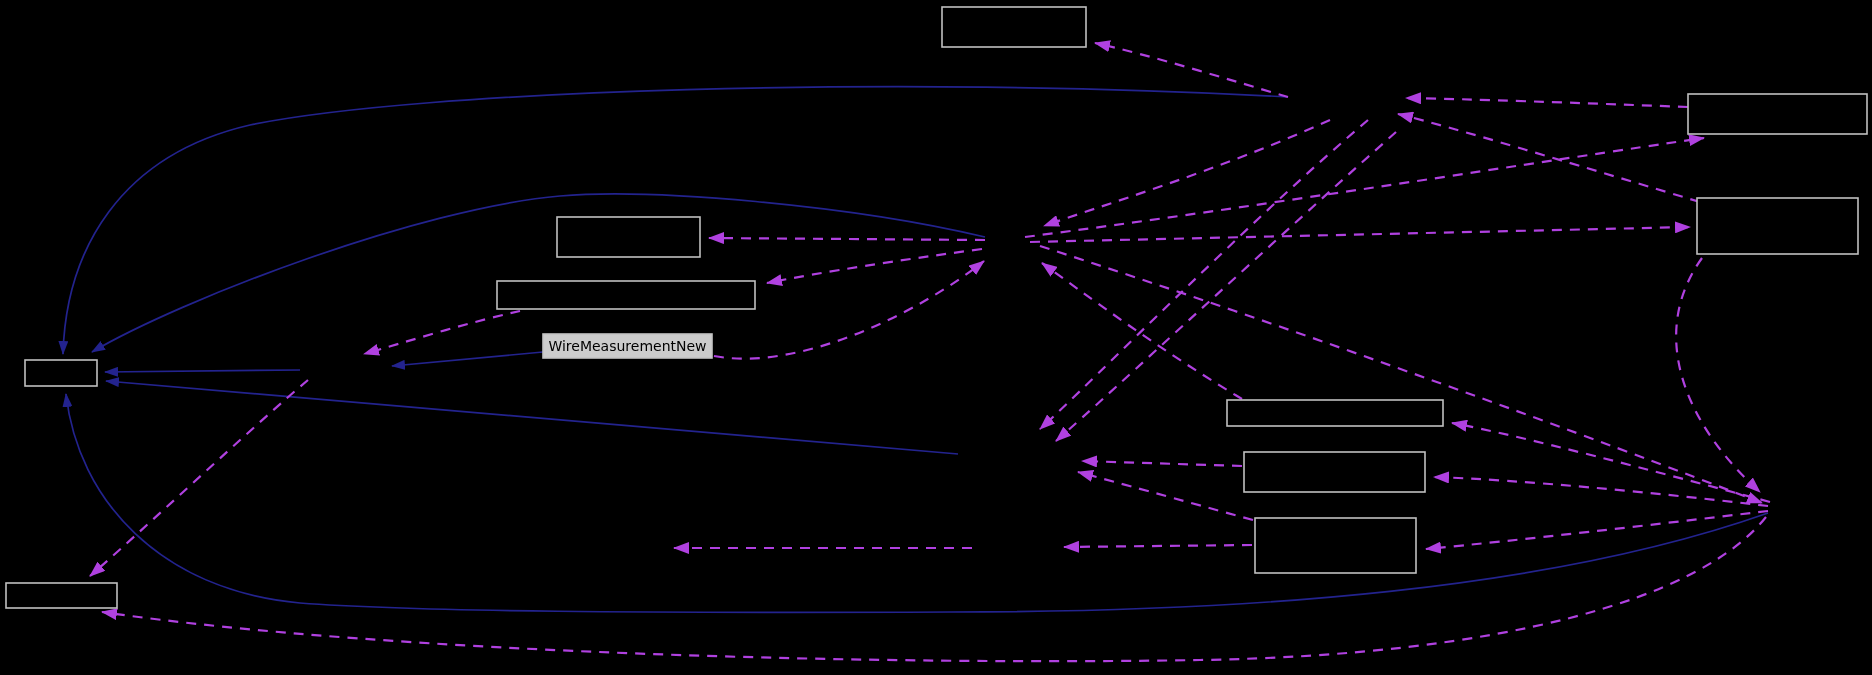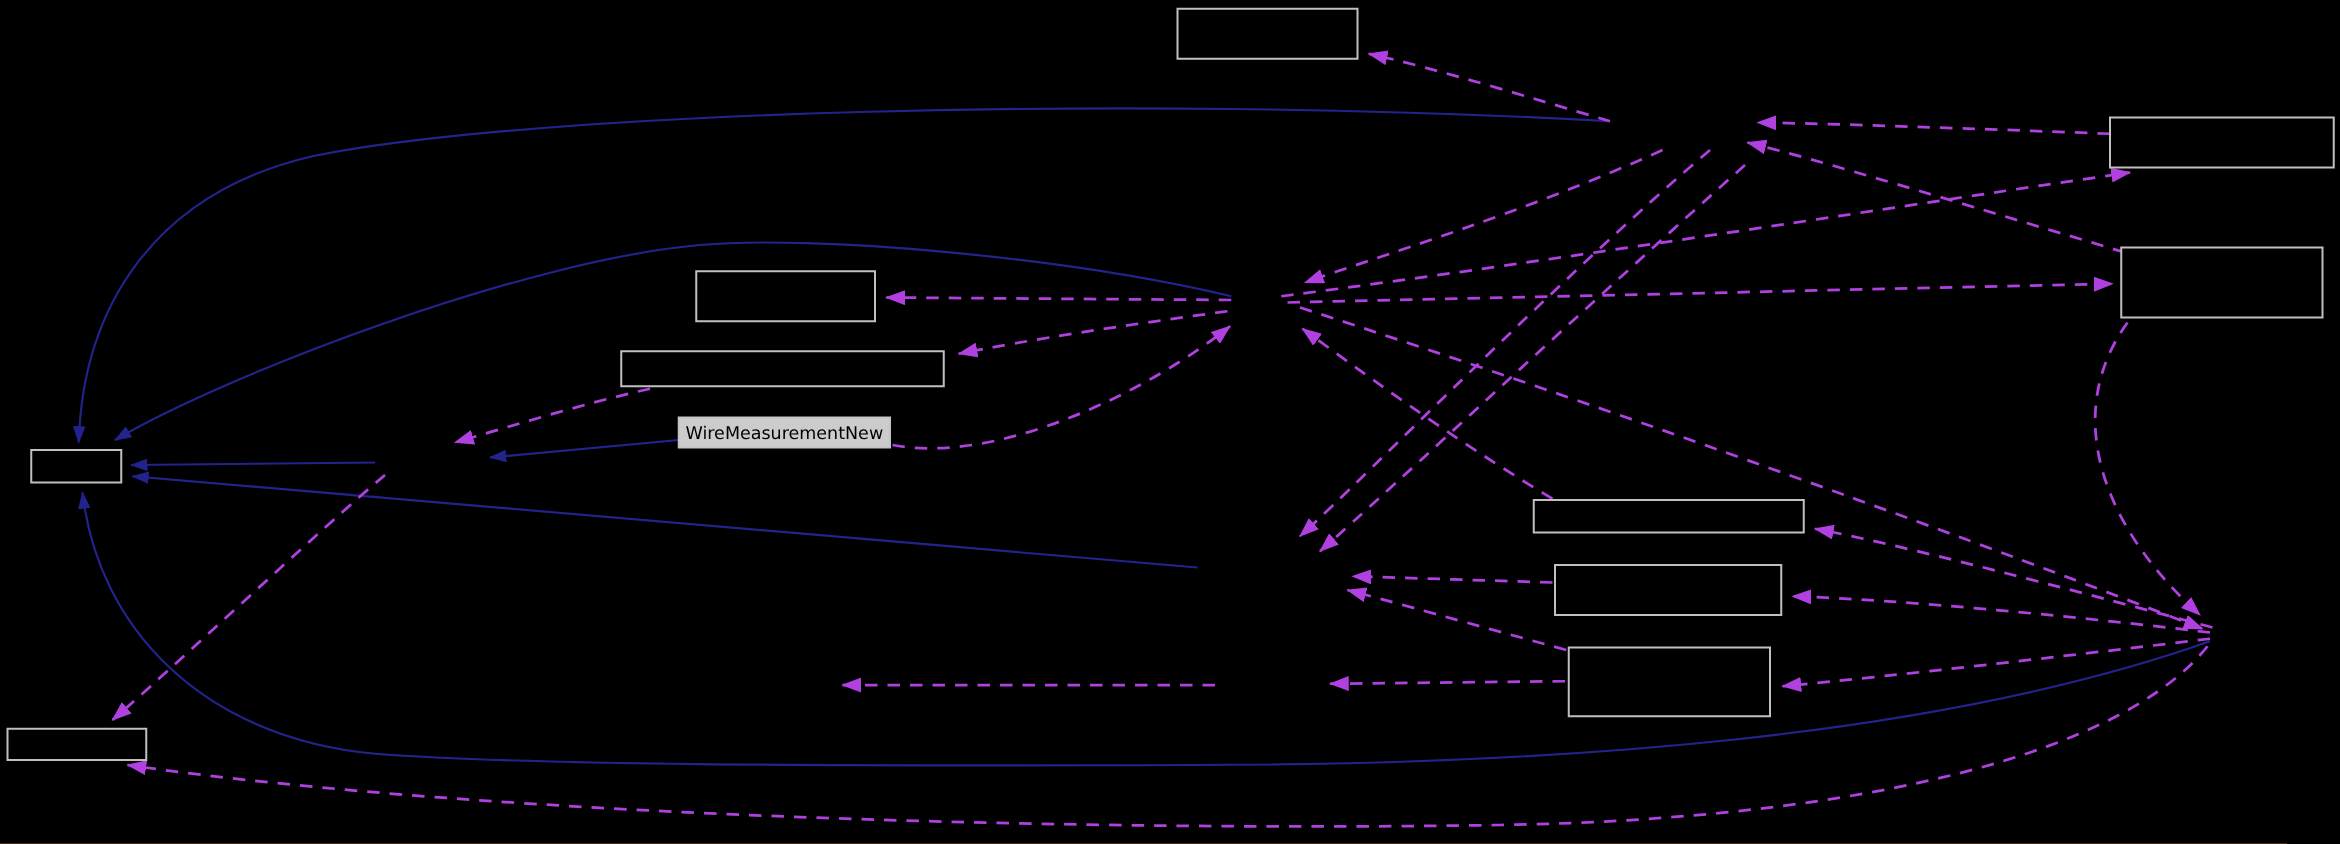--- a/index.html
+++ b/index.html
@@ -8,21 +8,22 @@
     background: #000000;
     width: 1872px;
     height: 675px;
     overflow: hidden;
     font-family: "DejaVu Sans", sans-serif;
   }
   #graph-wrap {
     position: relative;
     width: 1872px;
     height: 675px;
-    background: #f97316;
+    background: #b91c1c;
+    border-radius: 29px;
   }
   svg { display: block; }
   .graph-node { cursor: pointer; }
   .node-label-text {
     font-family: "DejaVu Sans", "Liberation Sans", sans-serif;
     font-size: 14px;
   }
 </style>
 </head>
 <body>

